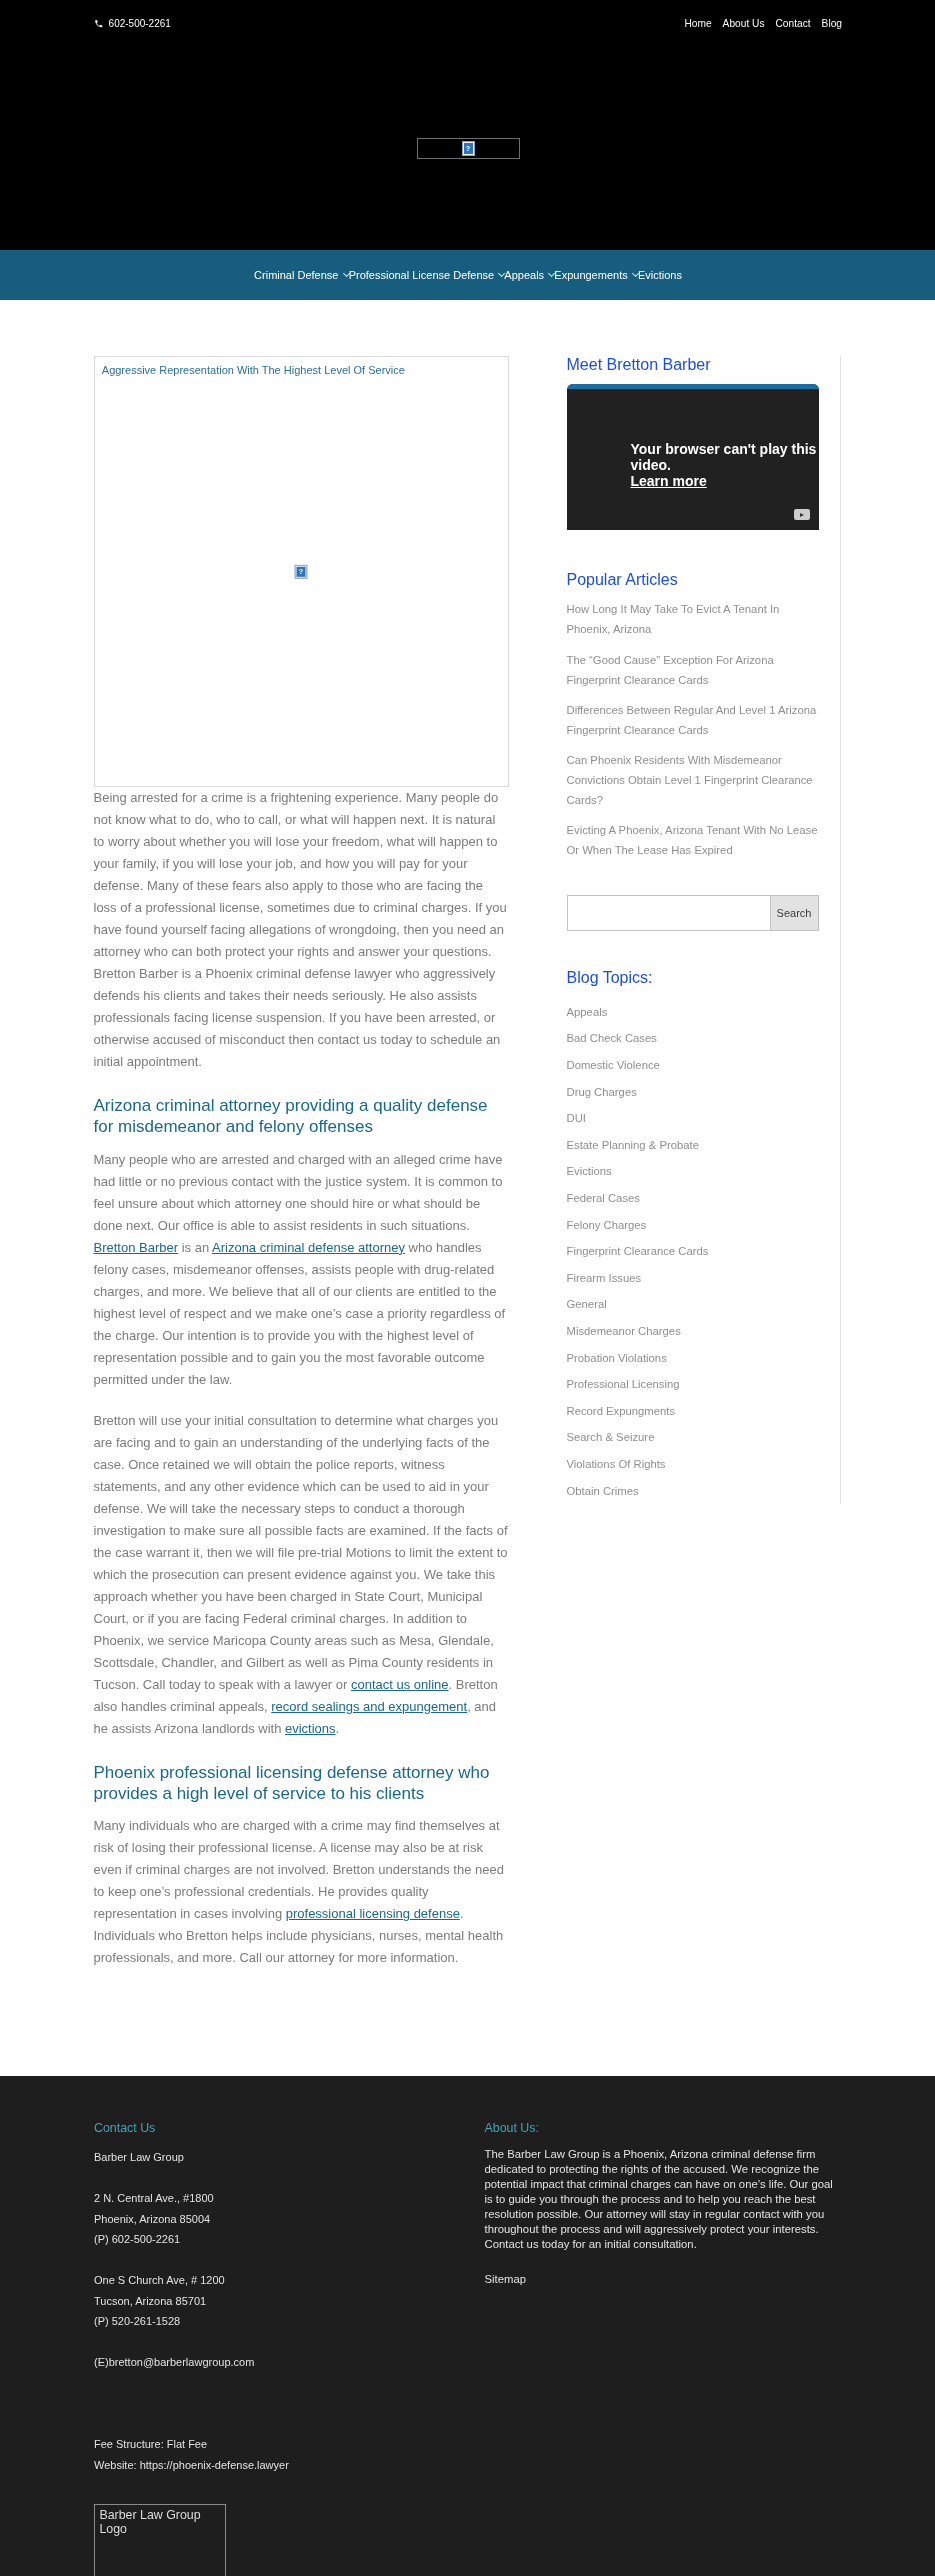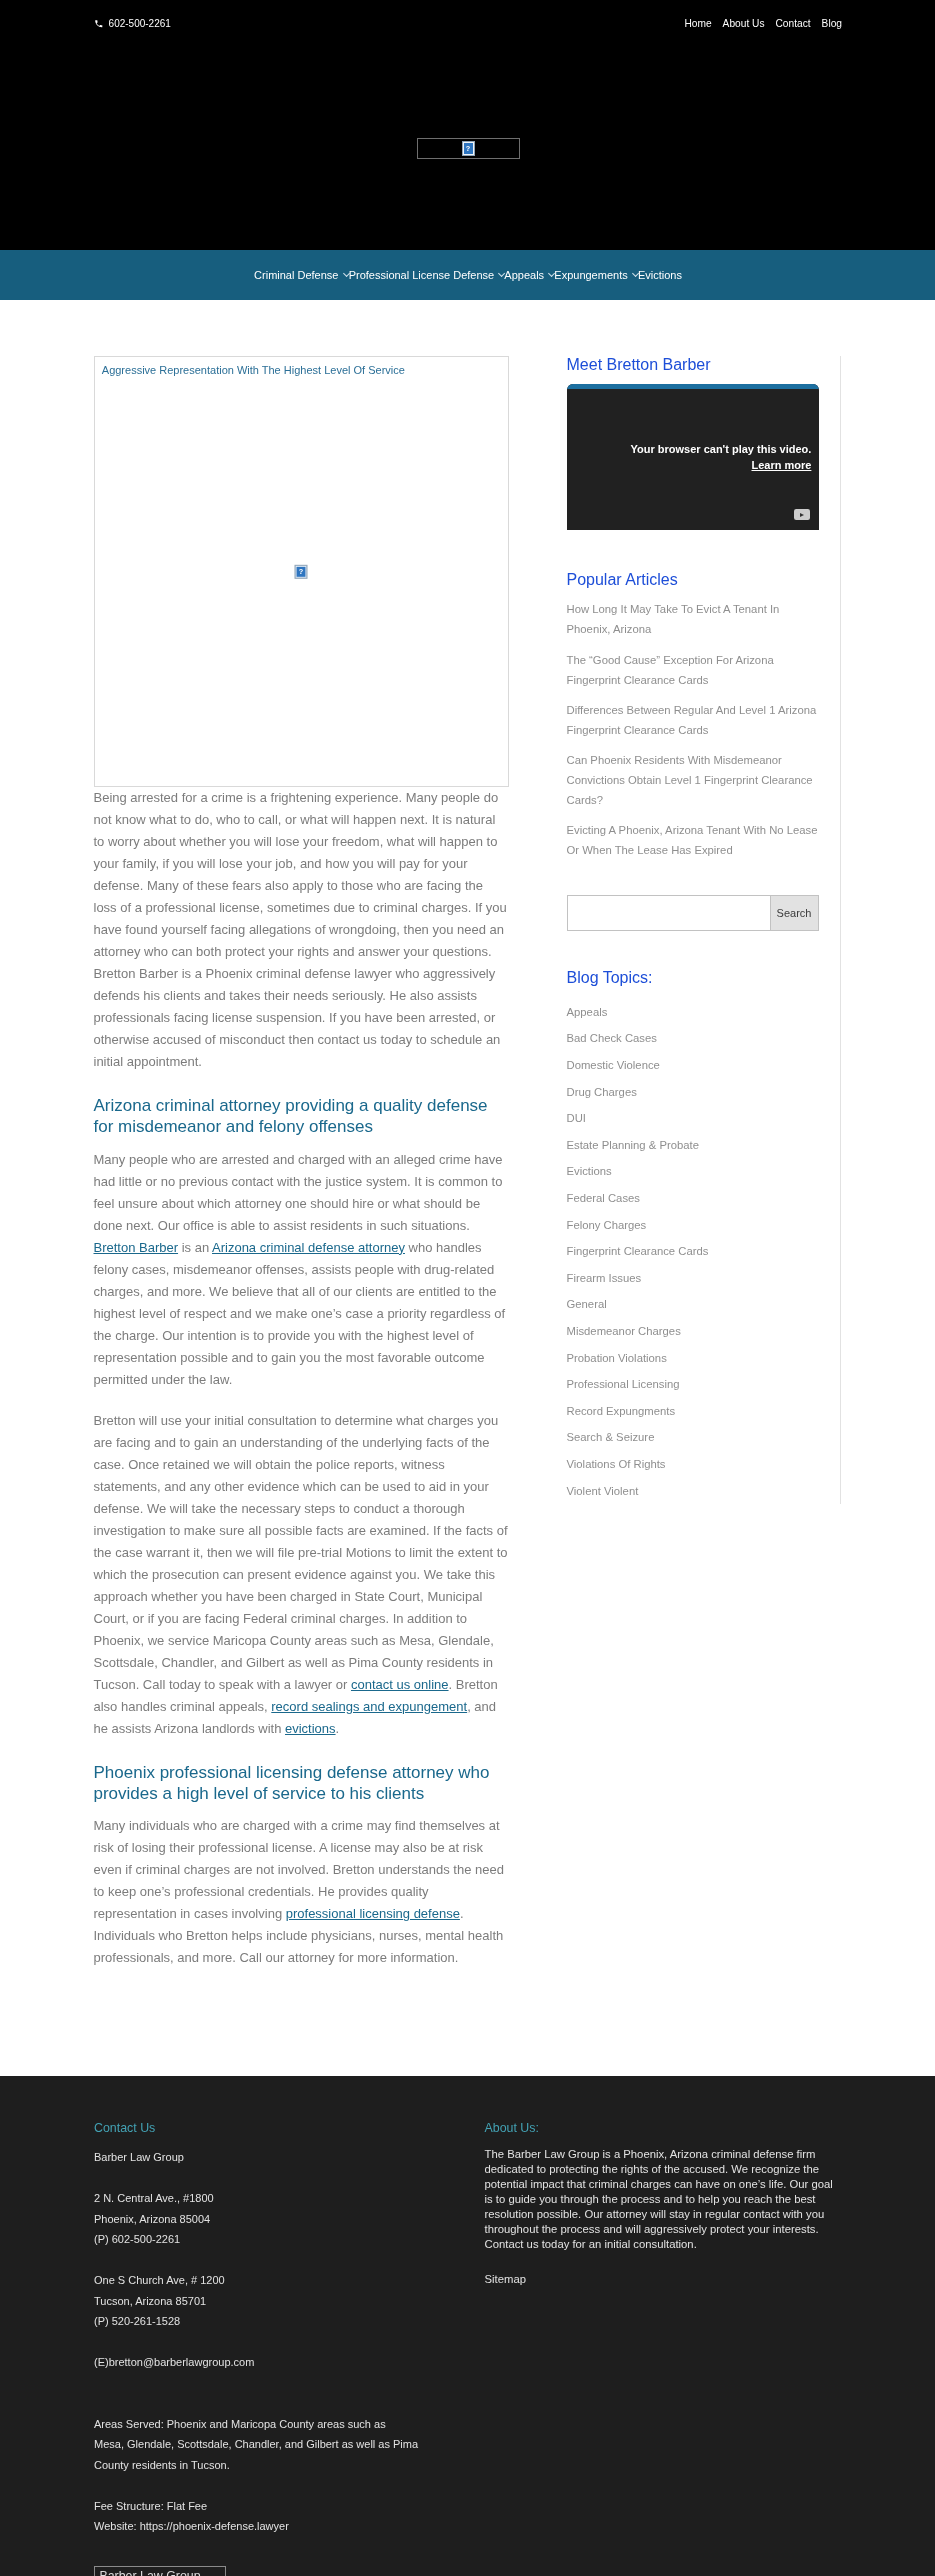--- a/index.html
+++ b/index.html
@@ -49,21 +49,21 @@
   .main-col p { color: #7c7c7c; font-size: 13px; line-height: 22px; margin-bottom: 19px; }
   .main-col p a { color: #1a688c; text-decoration: underline; cursor: pointer; }
   
   .sidebar { width: 274px; padding-right: 21px; border-right: 0.7px solid #e2e2e2; }
   .sidebar h3 { color: #1d4ed8; font-size: 16px; font-weight: 500; margin-bottom: 10.2px; }
   .video-box {
     width: 252px; height: 146px; background: #212121; border-radius: 5.8px 5.8px 0 0;
     position: relative; overflow: hidden; margin-bottom: 41px;
   }
   .video-top-strip { height: 4.4px; background: #1c6fa0; border-radius: 5.8px 5.8px 0 0; }
-  .video-msg { position: absolute; left: 64px; top: 57px; color: #fff; font-size: 11px; font-weight: bold; line-height: 16px; text-align: right; }
+  .video-msg { position: absolute; left: 64px; top: 57px; color: #fff; font-size: 14px; font-weight: bold; line-height: 16px; }
   .video-msg a { color: #fff; text-decoration: underline; cursor: pointer; }
   .yt-btn {
     position: absolute; right: 8.8px; bottom: 10.2px; width: 16px; height: 11px;
     background: rgba(235,235,235,0.85); border-radius: 2.2px;
     display: flex; align-items: center; justify-content: center; cursor: pointer;
   }
   .yt-btn .tri { width: 0; height: 0; border-left: 4.4px solid #333; border-top: 2.9px solid transparent; border-bottom: 2.9px solid transparent; }
   .article-list { list-style: none; margin-bottom: 35px; }
   .article-list li { margin-bottom: 10.2px; }
   .article-list a { color: #8f8f8f; font-size: 11.3px; line-height: 20px; text-decoration: none; cursor: pointer; }
@@ -196,41 +196,40 @@
       <li><a>Felony Charges</a></li>
       <li><a>Fingerprint Clearance Cards</a></li>
       <li><a>Firearm Issues</a></li>
       <li><a>General</a></li>
       <li><a>Misdemeanor Charges</a></li>
       <li><a>Probation Violations</a></li>
       <li><a>Professional Licensing</a></li>
       <li><a>Record Expungments</a></li>
       <li><a>Search &amp; Seizure</a></li>
       <li><a>Violations Of Rights</a></li>
-      <li><a>Violent Violent</a></li>
+      <li><a>Obtain Crimes</a></li>
     </ul>
   </aside>
 </div>
 
 <footer class="site-footer">
   <div class="f-left">
     <div class="f-heading">Contact Us</div>
     <p>Barber Law Group</p>
     <div class="f-gap"></div>
     <p>2 N. Central Ave., #1800</p>
     <p>Phoenix, Arizona 85004</p>
     <p>(P) 602-500-2261</p>
     <div class="f-gap"></div>
     <p>One S Church Ave, # 1200</p>
     <p>Tucson, Arizona 85701</p>
     <p>(P) 520-261-1528</p>
     <div class="f-gap"></div>
     <p>(E)bretton@barberlawgroup.com</p>
     <div class="f-gap-lg"></div>
-    <p>Areas Served: Phoenix and Maricopa County areas such as Mesa, Glendale, Scottsdale, Chandler, and Gilbert as well as Pima County residents in Tucson.</p>
     <div class="f-gap"></div>
     <p>Fee Structure: Flat Fee</p>
     <p>Website: https://phoenix-defense.lawyer</p>
     <div class="footer-logo-box">
       <div class="alt">Barber Law Group Logo</div>
 
     </div>
   </div>
   <div class="f-right">
     <div class="f-heading">About Us:</div>

